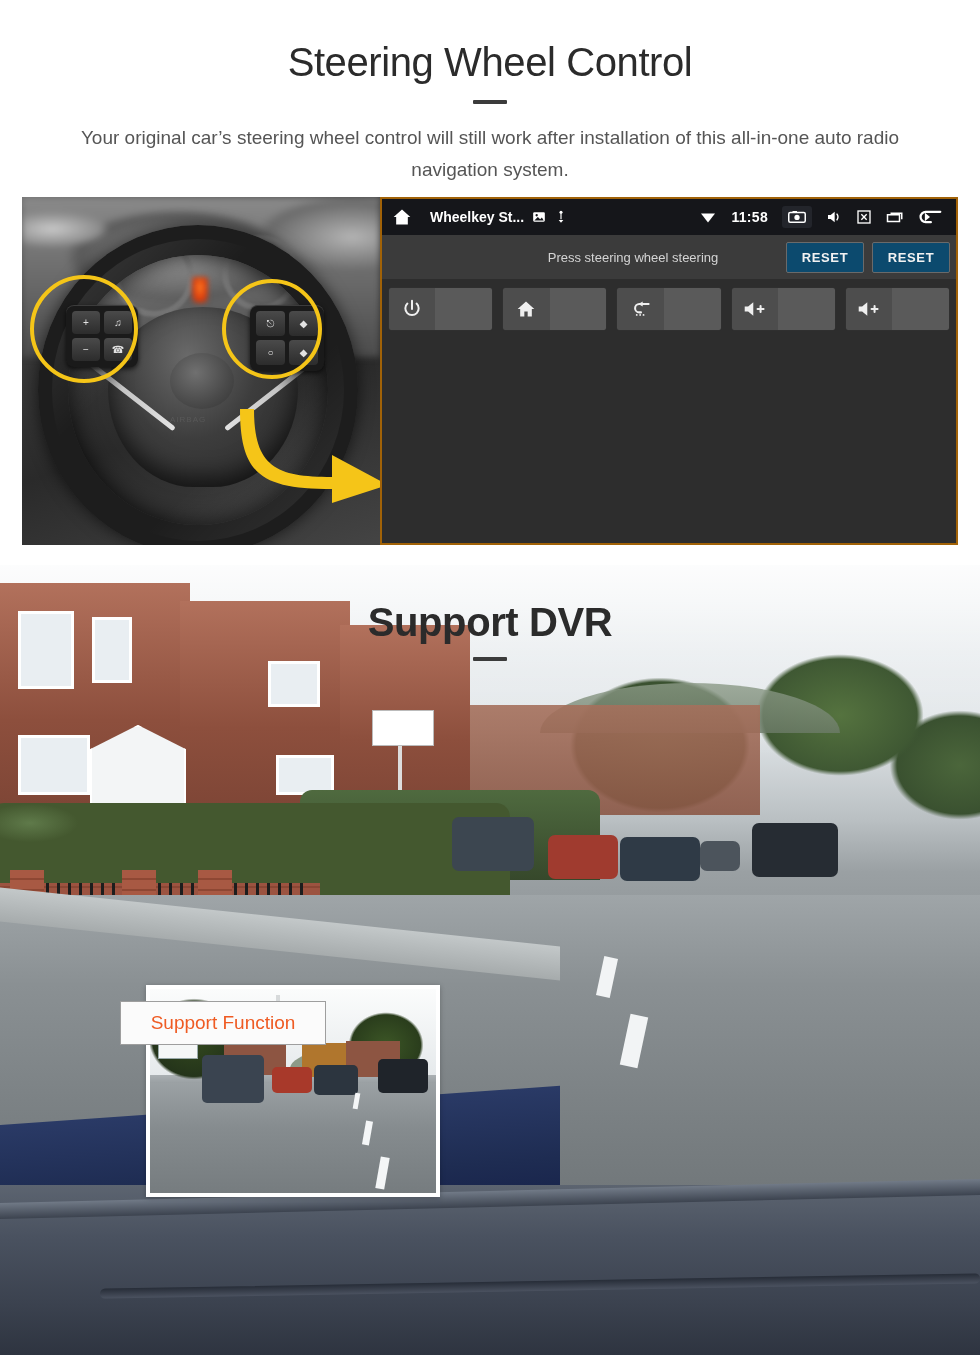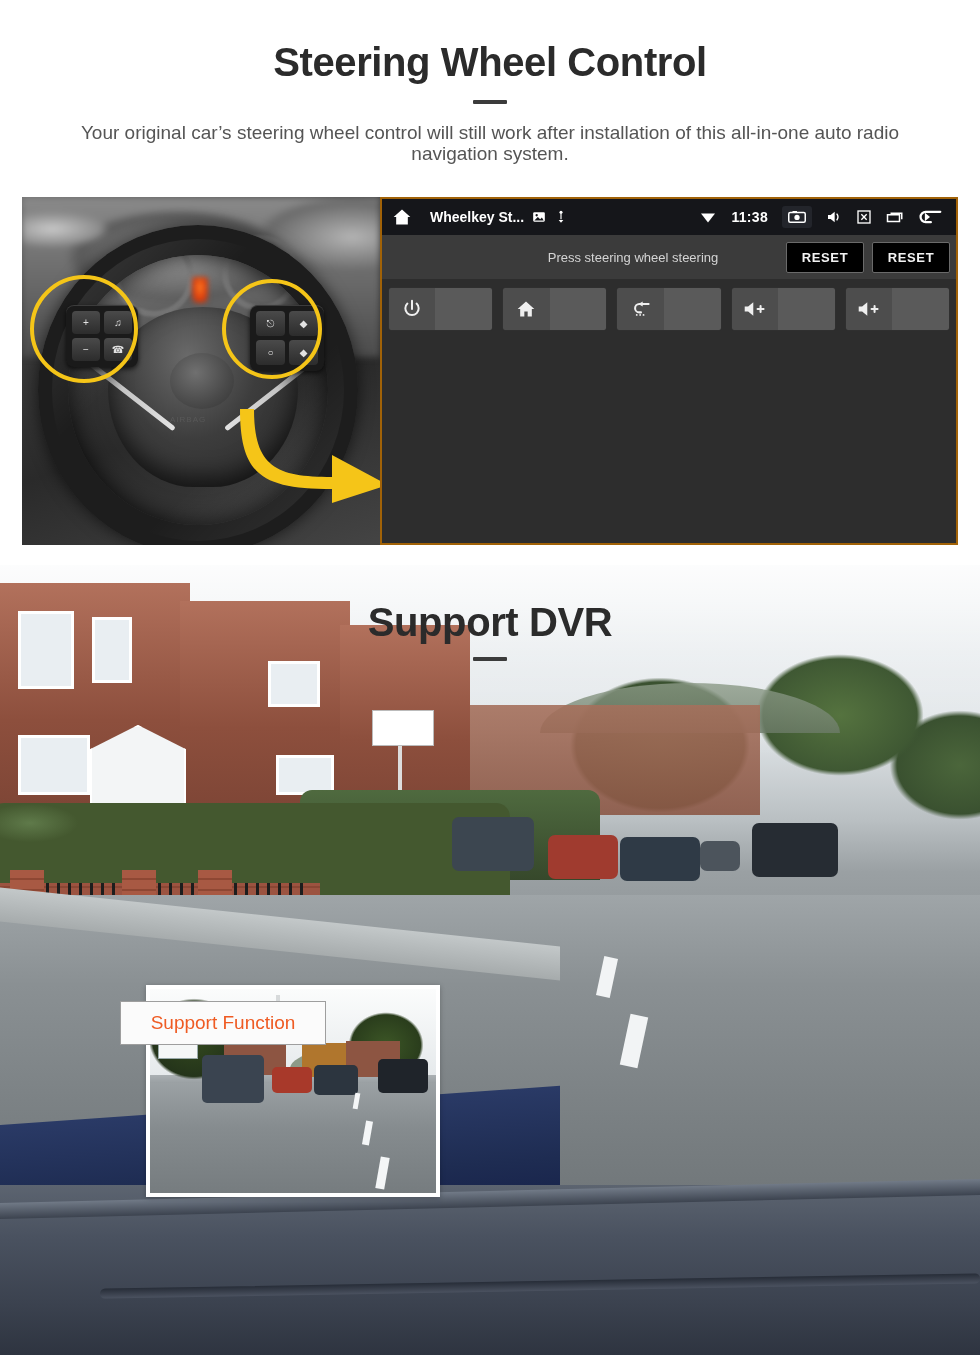--- a/index.html
+++ b/index.html
@@ -10,31 +10,31 @@
     overflow: hidden;
   }
   .page { position: relative; width: 980px; height: 1355px; overflow: hidden; }
 
   
   .sec1 { position: absolute; left: 0; top: 0; width: 980px; height: 565px; background: #fff; }
 
   .title1 {
     position: absolute; left: 0; top: 40px; width: 980px;
     text-align: center;
-    font-size: 40px; font-weight: 700; color: #2b2b2b;
+    font-size: 40px; font-weight: 400; color: #2b2b2b;
     letter-spacing: -0.4px;
   }
   .rule {
     position: absolute; left: 50%; transform: translateX(-50%);
     width: 34px; height: 4px; background: #3b3b3b; border-radius: 1px;
   }
   .rule1 { top: 100px; }
   .subtitle1 {
     position: absolute; left: 40px; top: 122px; width: 900px;
-    text-align: center; font-size: 19px; line-height: 21px;
+    text-align: center; font-size: 19px; line-height: 32px;
     color: #555; font-weight: 400;
   }
 
   
   .wheelphoto {
     position: absolute; left: 22px; top: 197px;
     width: 358px; height: 348px;
     overflow: hidden;
     background: linear-gradient(160deg,#6e6e6e 0%,#3c3c3c 28%,#2a2a2a 60%,#444 100%);
   }
@@ -127,21 +127,21 @@
   .hu-right { display:flex; align-items:center; gap:14px; padding-right:4px; }
   .hu-clock { color:#fff; font-size:14px; font-weight:700; letter-spacing:.3px; }
   .hu-cam-wrap { padding:4px 6px; background:#23252b; border-radius:3px; display:flex; }
 
   .hu-bar {
     position:absolute; left:0; top:36px; width:100%; height:44px;
     background:#3b3b3b; display:flex; align-items:center; padding:0 6px;
   }
   .hu-hint { flex:1; text-align:center; color:#d4d4d4; font-size:13px; padding-left:100px;}
   .hu-btn {
-    background:#000000; color:#f2f2f2; font-size:13px; font-weight:700;
+    background:#0c4a6e; color:#f2f2f2; font-size:13px; font-weight:700;
     letter-spacing:.6px; padding:7px 0; width:78px; text-align:center;
     border-radius:2px; margin-left:8px; border:1px solid #6a6a6a;
   }
 
   .hu-body { position:absolute; left:0; top:80px; right:0; bottom:0; background:#2d2d2d; padding:8px 6px; }
   .hu-row { display:flex; gap:9px; }
   .hu-cell {
     flex:1; height:44px; background:#262626; border-radius:3px;
     display:flex; overflow:hidden; border:1px solid #2f2f2f;
   }
@@ -366,21 +366,21 @@
               </svg>
           </span>
         </div>
         <div class="hu-spacer"></div>
         <div class="hu-right">
           <span class="st-ic">
             <svg width="18" height="14" viewBox="0 0 24 20">
                 <path d="M2 5 L12 18 L22 5 Z" fill="#fff"></path>
               </svg>
           </span>
-          <span class="hu-clock">11:38</span>
+          <span class="hu-clock">11:58</span>
           <span class="hu-cam-wrap">
             <svg width="18" height="14" viewBox="0 0 24 18">
                 <rect x="1" y="3" width="22" height="13" rx="2" fill="none" stroke="#fff" stroke-width="2"></rect>
                 <circle cx="12" cy="9.5" r="3.5" fill="#fff"></circle>
                 <rect x="6" y="1" width="6" height="2" fill="#fff"></rect>
               </svg>
           </span>
           <span class="st-ic">
             <svg width="16" height="16" viewBox="0 0 24 24">
                 <path d="M3 9 h4 l6-5 v16 l-6-5 H3 Z" fill="#fff"></path>

